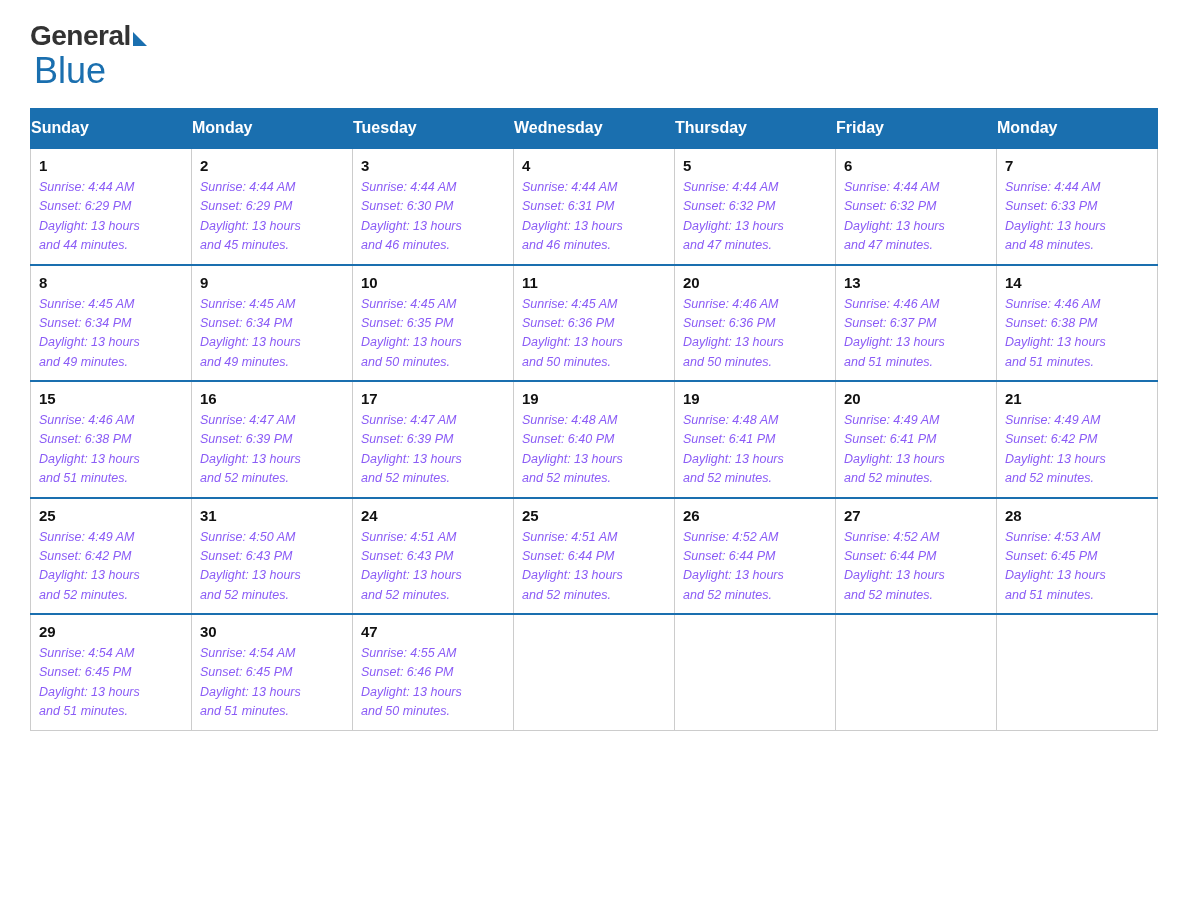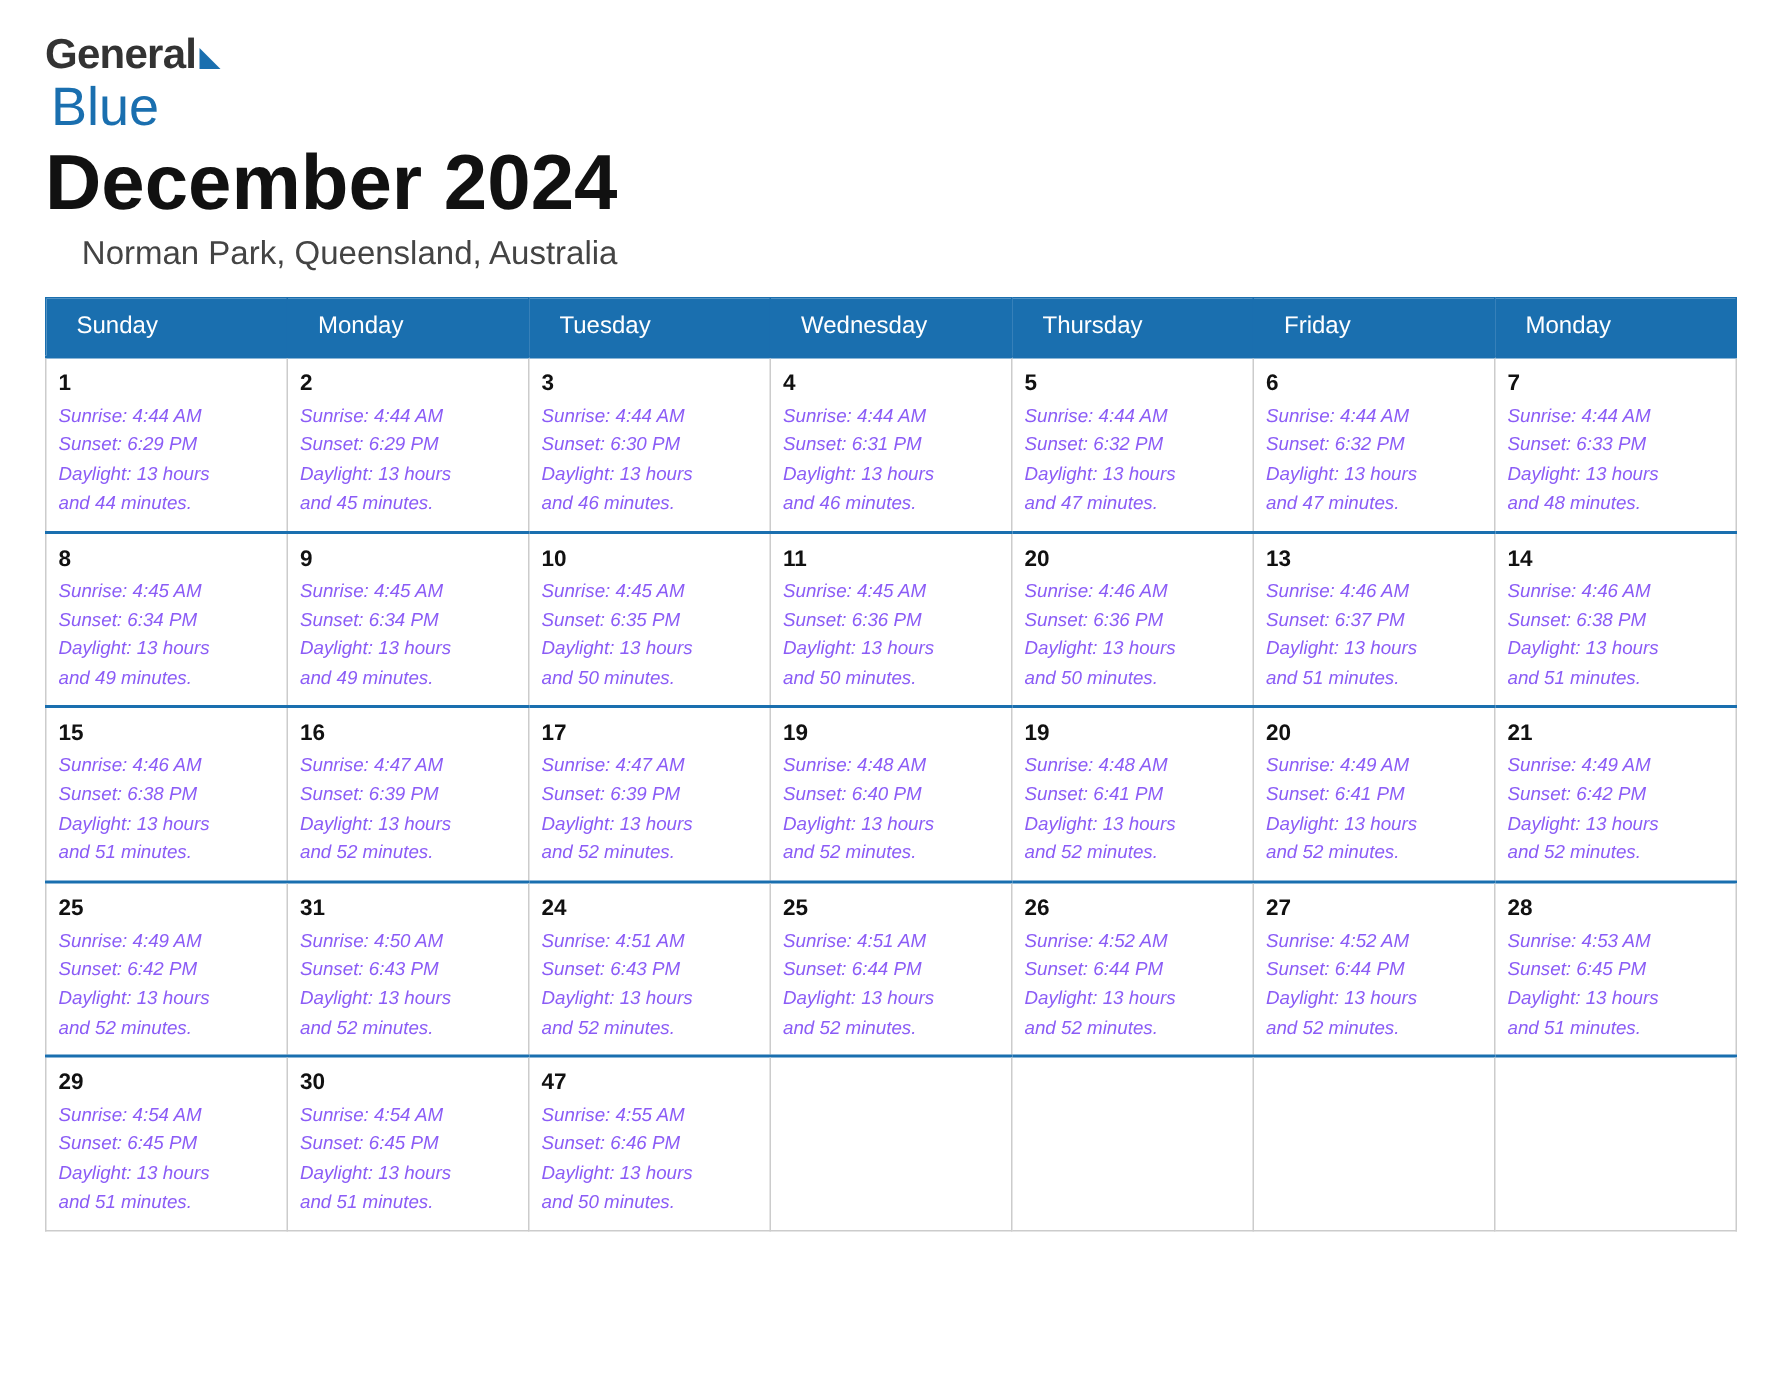--- a/index.html
+++ b/index.html
@@ -8,21 +8,20 @@
       background: #fff;
       width: 1188px;
       min-height: 918px;
       padding: 20px 30px;
     }
     .header {
       display: flex;
       justify-content: space-between;
       align-items: flex-start;
       margin-bottom: 16px;
-      flex-direction: column;
     }
     .logo {
       display: flex;
       flex-direction: column;
       align-items: flex-start;
     }
     .logo-top {
       display: flex;
       align-items: center;
     }
@@ -63,22 +62,22 @@
     }
     table {
       width: 100%;
       border-collapse: collapse;
       table-layout: fixed;
     }
     thead tr th {
       background-color: #1a6faf;
       color: #fff;
       font-size: 16px;
-      font-weight: normal;
-      padding: 10px 20px;
+      font-weight: bold;
+      padding: 10px 0;
       text-align: left;
       border: 1px solid #1a6faf;
     }
     tbody tr td {
       vertical-align: top;
       padding: 8px 8px;
       border: 1px solid #ccc;
       border-top: 2px solid #1a6faf;
       font-size: 13px;
       color: #222;
@@ -103,24 +102,20 @@
 </head>
 <body>
 
 <div class="header">
   <div class="logo">
     <div class="logo-top">
       <span class="logo-general">General</span>
       <div class="logo-arrow"></div>
     </div>
     <span class="logo-blue">Blue</span>
-  </div>
-  <div class="title-block">
-    <div class="month-year">December 2024</div>
-    <div class="location">Norman Park, Queensland, Australia</div>
   </div>
 </div>
 
 <table>
   <thead>
     <tr>
     <th>Sunday</th>
         <th>Monday</th>
         <th>Tuesday</th>
         <th>Wednesday</th>

